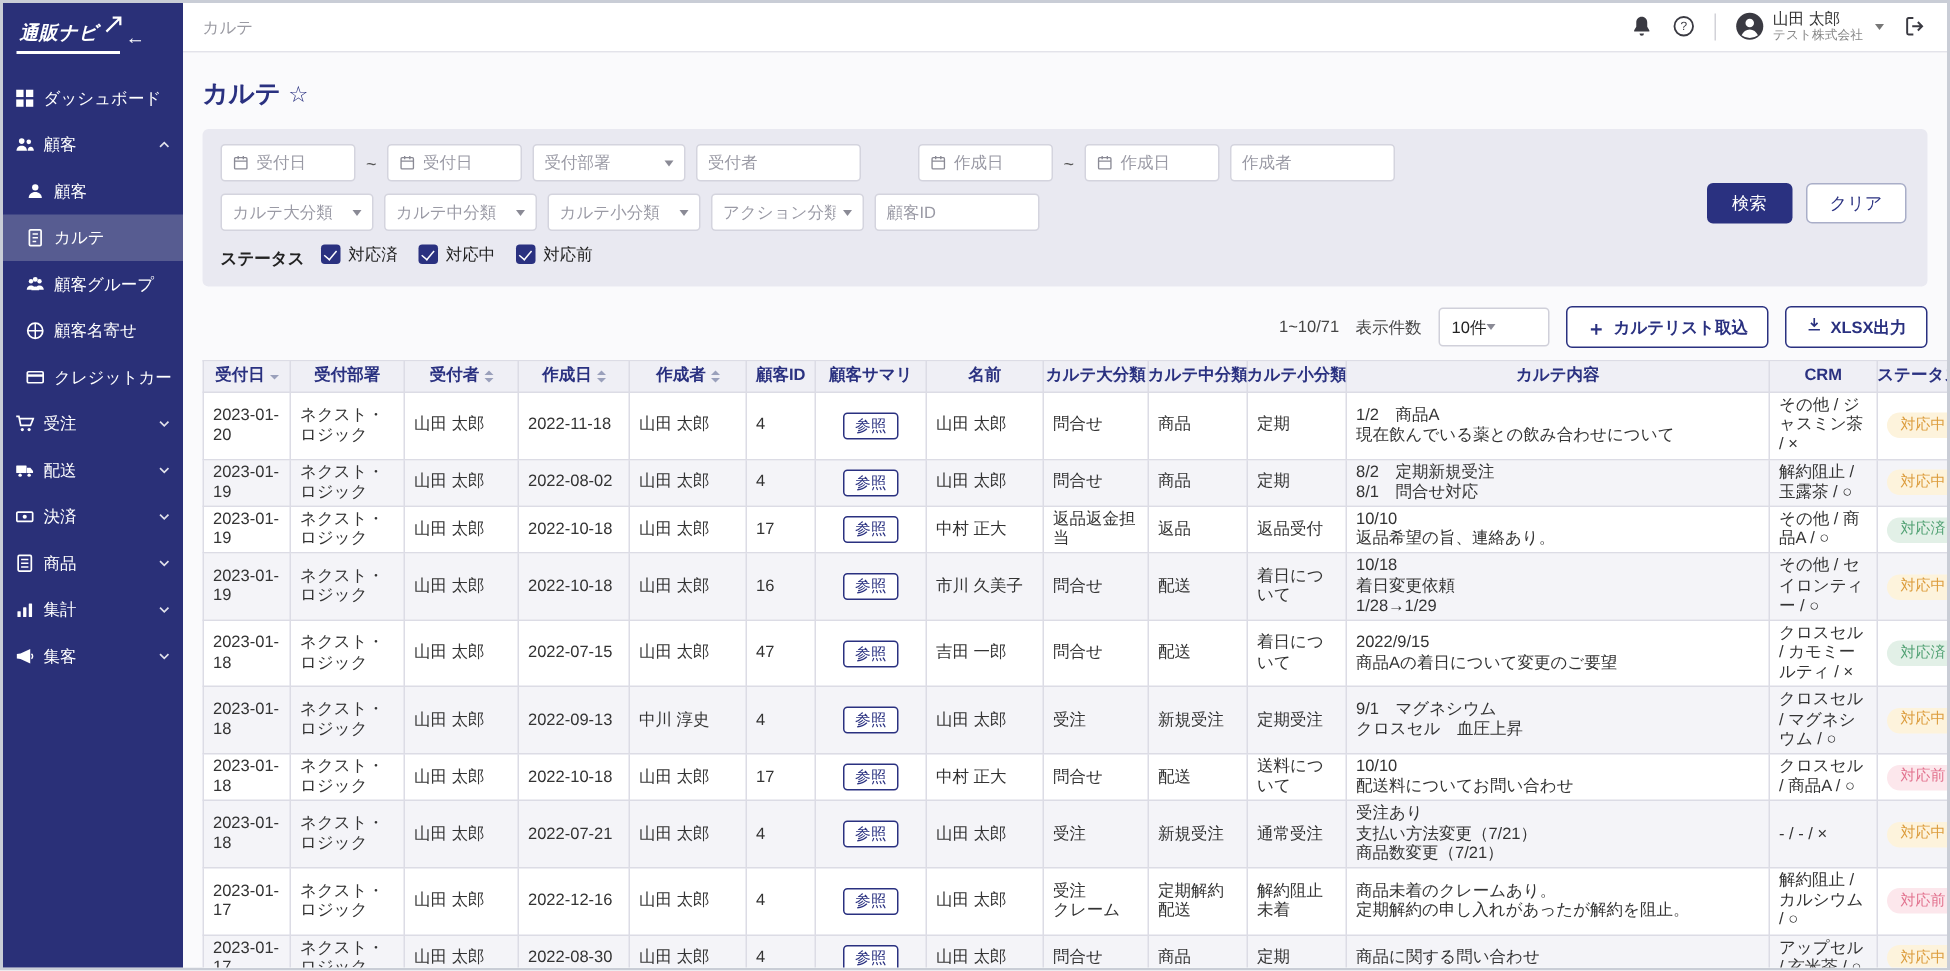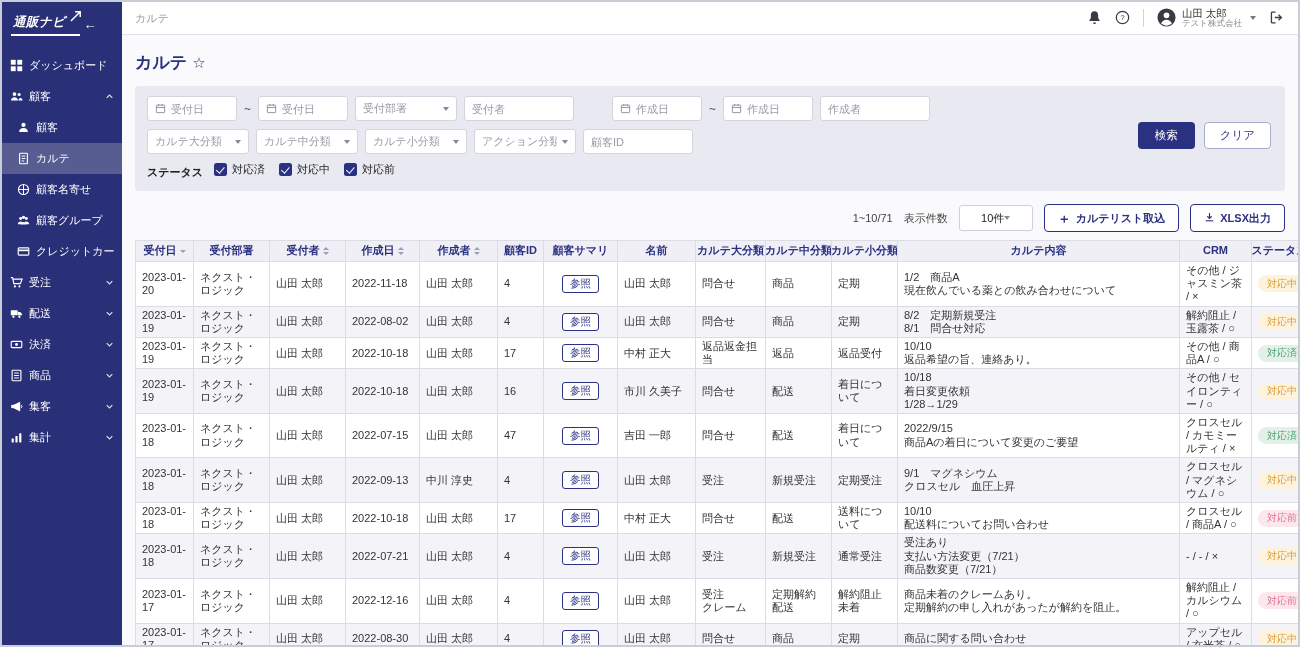--- a/index.html
+++ b/index.html
@@ -66,21 +66,21 @@
   .checkbox { width:13px; height:13px; background:#2a3180; border-radius:2.5px; position:relative; display:inline-block; margin-right:5px; }
   .checkbox::after { content:''; position:absolute; left:4.2px; top:1.6px; width:3.5px; height:6.5px;
                      border:solid #fff; border-width:0 1.7px 1.7px 0; transform:rotate(40deg); }
   .filter-actions { position:absolute; right:14px; top:36px; display:flex; gap:9px; }
   .btn-primary { background:#2a3180; color:#fff; border:none; border-radius:4px; height:27px; padding:0 17px; font-size:11.5px; cursor:pointer; font-family:Liberation Serif, serif; }
   .btn-plain { background:#fff; color:#2a3180; border:1px solid #a9aec8; border-radius:4px; height:27px; padding:0 15px; font-size:11.5px; cursor:pointer; font-family:inherit; }
 
   
   .list-controls { display:flex; align-items:center; justify-content:flex-end; gap:11px; margin:13px 0 8px; font-size:11px; color:#444; }
   .count-select { width:74px; height:26px; background:#fff; border:1px solid #d0d0da; border-radius:3px;
-                  display:flex; align-items:center; justify-content:center; padding:0 8px; color:#222; cursor:pointer; }
+                  display:flex; align-items:center; justify-content:flex-start; padding:0 8px; color:#222; cursor:pointer; }
   .btn-outline-navy { border:1px solid #2a3180; color:#2a3180; background:#fff; height:28px; border-radius:4px;
                       font-size:11px; display:flex; align-items:center; gap:5px; padding:0 13px; cursor:pointer; font-weight:600; font-family:inherit; }
   .plus-glyph { font-size:13px; line-height:1; }
 
   
   table { width:100%; border-collapse:collapse; table-layout:fixed; font-size:11px; background:#fff; }
   th, td { border:1px solid #dcdce5; padding:2px 6px; line-height:1.2; vertical-align:middle; }
   thead th { background:#efeff5; color:#2a3180; font-weight:bold; text-align:center; height:21px; padding:2px 2px; overflow:hidden; white-space:nowrap; }
   .th-inner { display:flex; align-items:center; justify-content:center; gap:3px; }
   tbody tr:nth-child(even) { background:#f4f4f8; }
@@ -149,43 +149,43 @@
           <span class="nav-icon">
             <svg width="13" height="13" viewBox="0 0 16 16">
               <rect x="3.2" y="1.5" width="9.6" height="13" rx="1" stroke="currentColor" fill="none" stroke-width="1.4"></rect>
               <path d="M5.8 5h4.4M5.8 8h4.4M5.8 11h3" stroke="currentColor" fill="none" stroke-width="1.2"></path>
             </svg>
           </span>
           <span class="nav-label">カルテ</span>
         </div>
         <div class="nav-item sub">
           <span class="nav-icon">
-            <svg width="13" height="13" viewBox="0 0 16 16">
-              <circle cx="8" cy="8" r="6.2" stroke="currentColor" fill="none" stroke-width="1.4"></circle>
-              <path d="M8 1.8v12.4M1.8 8h12.4" stroke="currentColor" fill="none" stroke-width="1.2"></path>
-            </svg>
-          </span>
-          <span class="nav-label">顧客名寄せ</span>
-        </div>
-        <div class="nav-item sub">
-          <span class="nav-icon">
             <svg width="13" height="13" viewBox="0 0 16 16" fill="currentColor">
               <circle cx="4.5" cy="5.5" r="1.8"></circle>
               <circle cx="11.5" cy="5.5" r="1.8"></circle>
               <circle cx="8" cy="4" r="2"></circle>
               <path d="M1 12.5c0-2 1.5-3.4 3.5-3.4 1 0 1.9.4 2.5 1-.6.7-1 1.5-1 2.4z"></path>
               <path d="M15 12.5c0-2-1.5-3.4-3.5-3.4-1 0-1.9.4-2.5 1 .6.7 1 1.5 1 2.4z"></path>
               <path d="M4.8 13c0-1.9 1.4-3.2 3.2-3.2s3.2 1.3 3.2 3.2z"></path>
             </svg>
           </span>
           <span class="nav-label">顧客グループ</span>
         </div>
         <div class="nav-item sub">
           <span class="nav-icon">
             <svg width="13" height="13" viewBox="0 0 16 16">
+              <circle cx="8" cy="8" r="6.2" stroke="currentColor" fill="none" stroke-width="1.4"></circle>
+              <path d="M8 1.8v12.4M1.8 8h12.4" stroke="currentColor" fill="none" stroke-width="1.2"></path>
+            </svg>
+          </span>
+          <span class="nav-label">顧客名寄せ</span>
+        </div>
+        <div class="nav-item sub">
+          <span class="nav-icon">
+            <svg width="13" height="13" viewBox="0 0 16 16">
               <rect x="1.5" y="3.5" width="13" height="9" rx="1" stroke="currentColor" fill="none" stroke-width="1.4"></rect>
               <rect x="1.5" y="5.6" width="13" height="2" fill="currentColor" stroke="none"></rect>
             </svg>
           </span>
           <span class="nav-label">クレジットカード</span>
         </div>
         <div class="nav-item">
           <span class="nav-icon">
             <svg width="13" height="13" viewBox="0 0 16 16">
               <path d="M1 2h2.2l1.5 7.4h8L15 3.8H4" stroke="currentColor" fill="none" stroke-width="1.4"></path>
@@ -240,40 +240,40 @@
           <span class="nav-label">商品</span>
           <span class="nav-caret">
             <svg width="9" height="9" viewBox="0 0 16 16">
               <path d="M3 5.5l5 5 5-5" stroke="currentColor" fill="none" stroke-width="2"></path>
             </svg>
           </span>
         </div>
         <div class="nav-item">
           <span class="nav-icon">
             <svg width="13" height="13" viewBox="0 0 16 16" fill="currentColor">
-              <path d="M1.5 6.2v3.6l3 .5 8 3.7V2L4.5 5.7z"></path>
-              <path d="M13.5 6a2.6 2.6 0 010 4" stroke="currentColor" fill="none" stroke-width="1.2"></path>
-            </svg>
-          </span>
-          <span class="nav-label">集客</span>
+              <rect x="2" y="9.2" width="2.7" height="4.8" rx=".5"></rect>
+              <rect x="6.65" y="6" width="2.7" height="8" rx=".5"></rect>
+              <rect x="11.3" y="2.8" width="2.7" height="11.2" rx=".5"></rect>
+            </svg>
+          </span>
+          <span class="nav-label">集計</span>
           <span class="nav-caret">
             <svg width="9" height="9" viewBox="0 0 16 16">
               <path d="M3 5.5l5 5 5-5" stroke="currentColor" fill="none" stroke-width="2"></path>
             </svg>
           </span>
         </div>
         <div class="nav-item">
           <span class="nav-icon">
             <svg width="13" height="13" viewBox="0 0 16 16" fill="currentColor">
-              <rect x="2" y="9.2" width="2.7" height="4.8" rx=".5"></rect>
-              <rect x="6.65" y="6" width="2.7" height="8" rx=".5"></rect>
-              <rect x="11.3" y="2.8" width="2.7" height="11.2" rx=".5"></rect>
-            </svg>
-          </span>
-          <span class="nav-label">集計</span>
+              <path d="M1.5 6.2v3.6l3 .5 8 3.7V2L4.5 5.7z"></path>
+              <path d="M13.5 6a2.6 2.6 0 010 4" stroke="currentColor" fill="none" stroke-width="1.2"></path>
+            </svg>
+          </span>
+          <span class="nav-label">集客</span>
           <span class="nav-caret">
             <svg width="9" height="9" viewBox="0 0 16 16">
               <path d="M3 5.5l5 5 5-5" stroke="currentColor" fill="none" stroke-width="2"></path>
             </svg>
           </span>
         </div>
       </nav>
   </aside>
 
   <div class="main">

